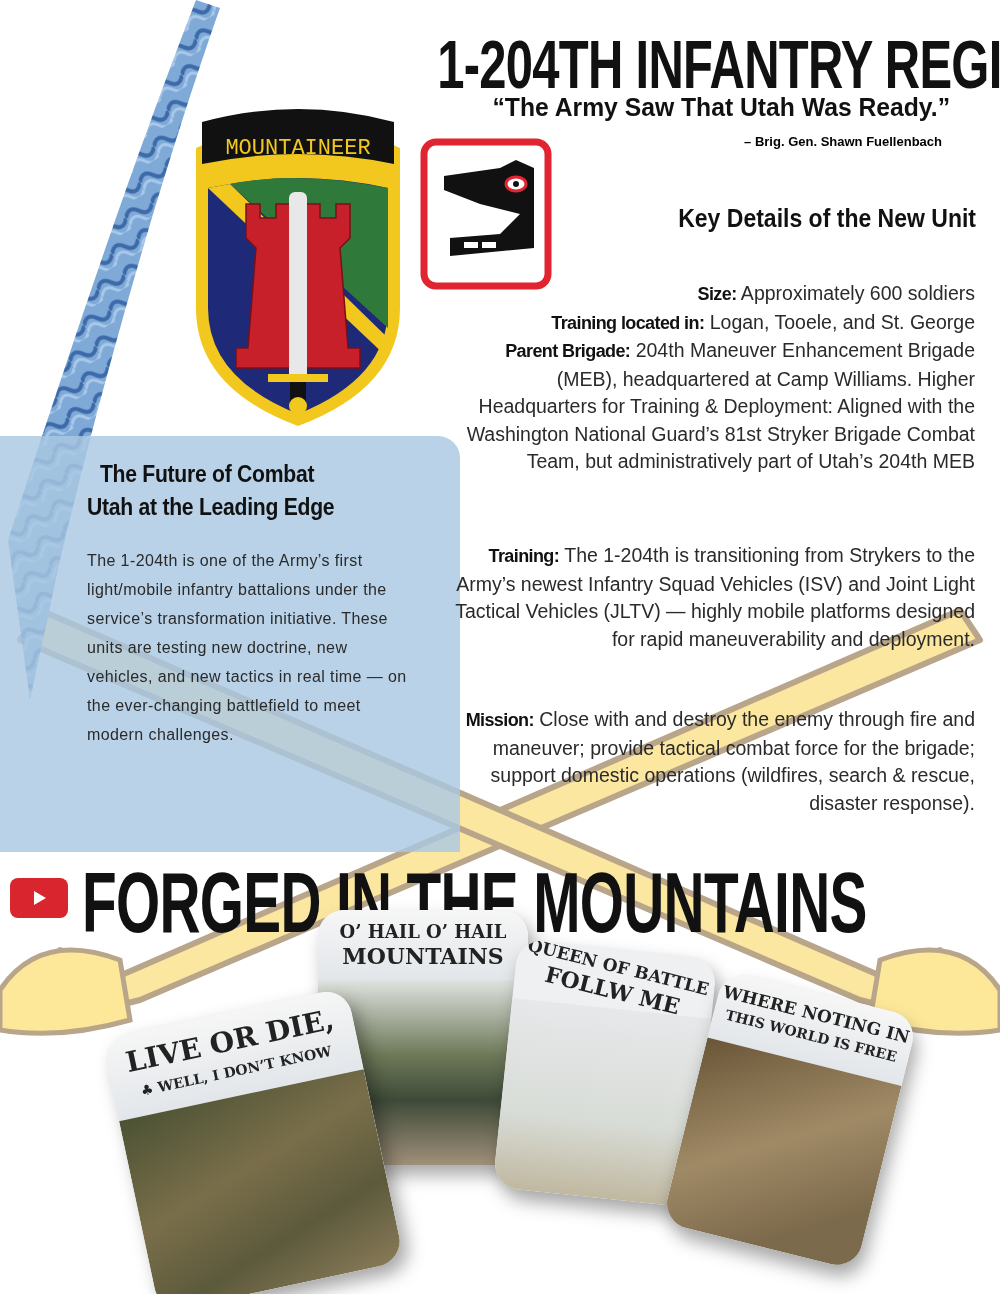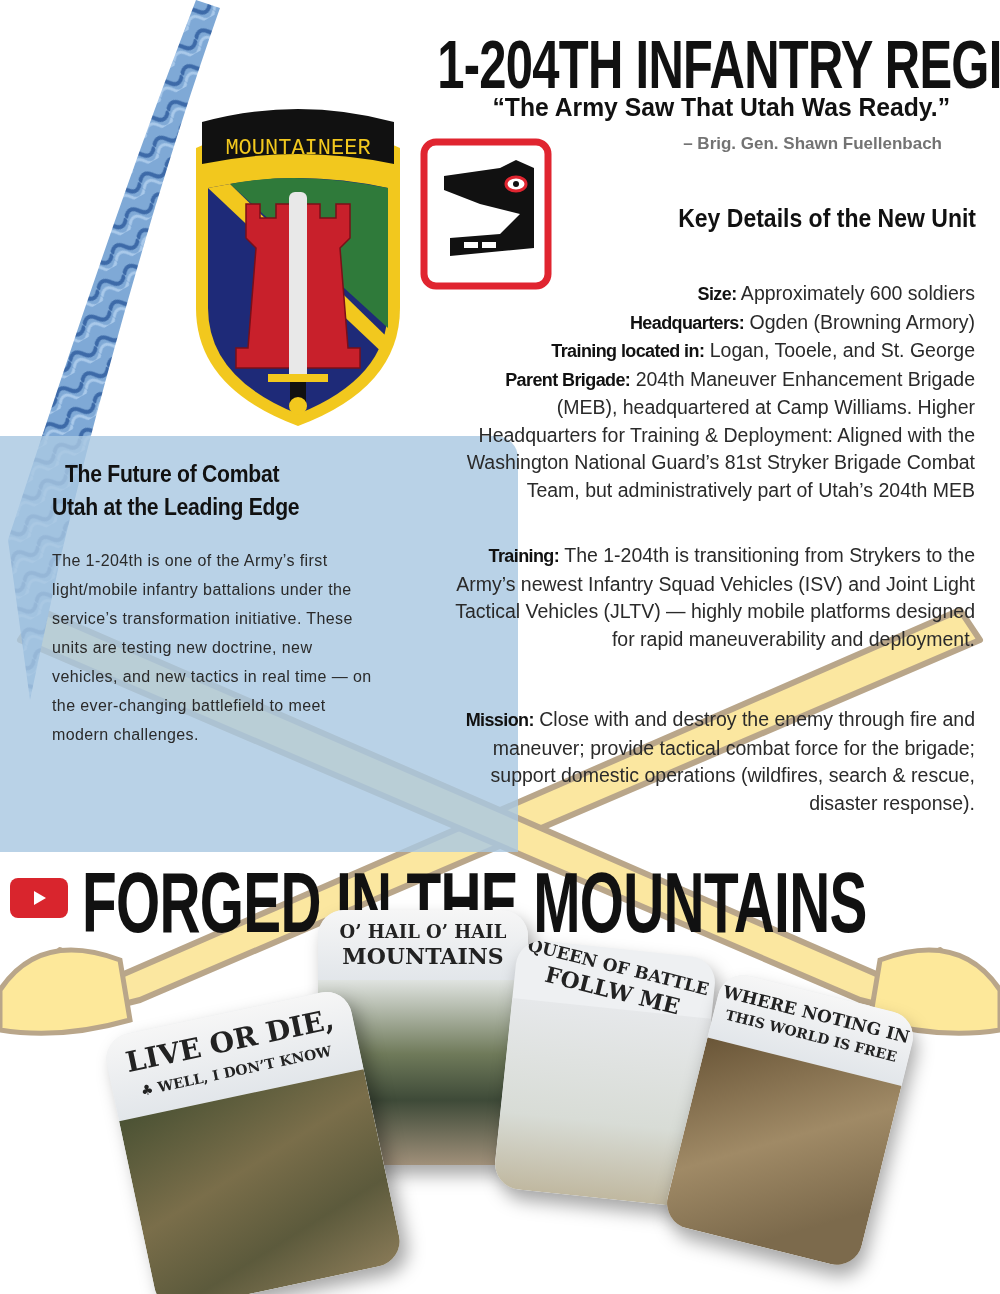--- a/index.html
+++ b/index.html
@@ -9,25 +9,25 @@
   .layer { position: absolute; }
 
   
   #rifles { left: 0; top: 600px; width: 1000px; height: 440px; z-index: 0; }
 
   
   #cord { left: 0; top: 0; width: 220px; height: 880px; z-index: 1; }
 
   
   #future-panel {
-    left: 0; top: 436px; width: 518px; height: 416px;
+    left: 0; top: 436px; width: 460px; height: 416px;
     background: rgba(170, 200, 226, 0.82);
     border-top-right-radius: 22px;
     z-index: 2;
-    padding: 22px 0 0 52px;
+    padding: 22px 0 0 87px;
   }
   #future-panel .h {
     font-family: "Liberation Sans", sans-serif; font-weight: 700;
     font-size: 23px; line-height: 33px; color: #111; letter-spacing: -0.3px;
     transform: scaleX(0.92); transform-origin: left;
   }
   #future-panel .h.first { padding-left: 14px; }
   #future-panel .body {
     margin-top: 22px; width: 320px;
     font-family: "Liberation Sans", sans-serif; font-size: 16px; line-height: 29px;
@@ -42,21 +42,21 @@
     transform: scaleX(0.72); transform-origin: right;
     white-space: nowrap; letter-spacing: -1px;
   }
   #quote {
     left: 380px; top: 92px; width: 570px; text-align: right; z-index: 3;
     font-family: "Liberation Sans", sans-serif; font-weight: 700; font-size: 26px; color: #111;
     transform: scaleX(0.95); transform-origin: right; white-space: nowrap;
   }
   #quote-author {
     left: 560px; top: 134px; width: 382px; text-align: right; z-index: 3;
-    font-family: "Liberation Sans", sans-serif; font-weight: 700; font-size: 17px; color: #737373;
+    font-family: "Liberation Sans", sans-serif; font-weight: 700; font-size: 13px; color: #000000;
     white-space: nowrap;
   }
 
   
   #mountaineer-patch { left: 190px; top: 108px; width: 216px; height: 320px; z-index: 3; }
   #raven-logo { left: 420px; top: 138px; width: 132px; height: 152px; z-index: 3; }
 
   
   #key-title {
     left: 560px; top: 204px; width: 416px; text-align: right; z-index: 3;
@@ -151,21 +151,20 @@
   <ellipse cx="96" cy="46" rx="10" ry="7" fill="#fff" stroke="#e02530" stroke-width="3"></ellipse>
   <circle cx="96" cy="46" r="3" fill="#111"></circle>
   <rect x="44" y="104" width="14" height="6" fill="#fff"></rect>
   <rect x="62" y="104" width="14" height="6" fill="#fff"></rect>
 </svg>
 
 <div id="key-title" class="layer">Key Details of the New Unit</div>
 
 <div id="details-main" class="layer details">
   <div><b>Size:</b><span> Approximately 600 soldiers</span></div>
-  <div><b>Headquarters:</b><span> Ogden (Browning Armory)</span></div>
   <div><b>Training located in:</b><span> Logan, Tooele, and St. George</span></div>
   <div style="padding-left:30px"><b>Parent Brigade:</b><span> 204th Maneuver Enhancement Brigade (MEB), headquartered at Camp Williams. Higher Headquarters for Training &amp; Deployment: Aligned with the Washington National Guard’s 81st Stryker Brigade Combat Team, but administratively part of Utah’s 204th MEB</span></div>
 </div>
 
 <div id="details-equipment" class="layer details">
   <b>Training:</b><span> The 1-204th is transitioning from Strykers to the Army’s newest Infantry Squad Vehicles (ISV) and Joint Light Tactical Vehicles (JLTV) —  highly mobile platforms designed for rapid maneuverability and deployment.</span>
 </div>
 
 <div id="details-mission" class="layer details">
   <b>Mission:</b><span> Close with and destroy the enemy through fire and maneuver; provide tactical combat force for the brigade; support domestic operations (wildfires, search &amp; rescue, disaster response).</span>

